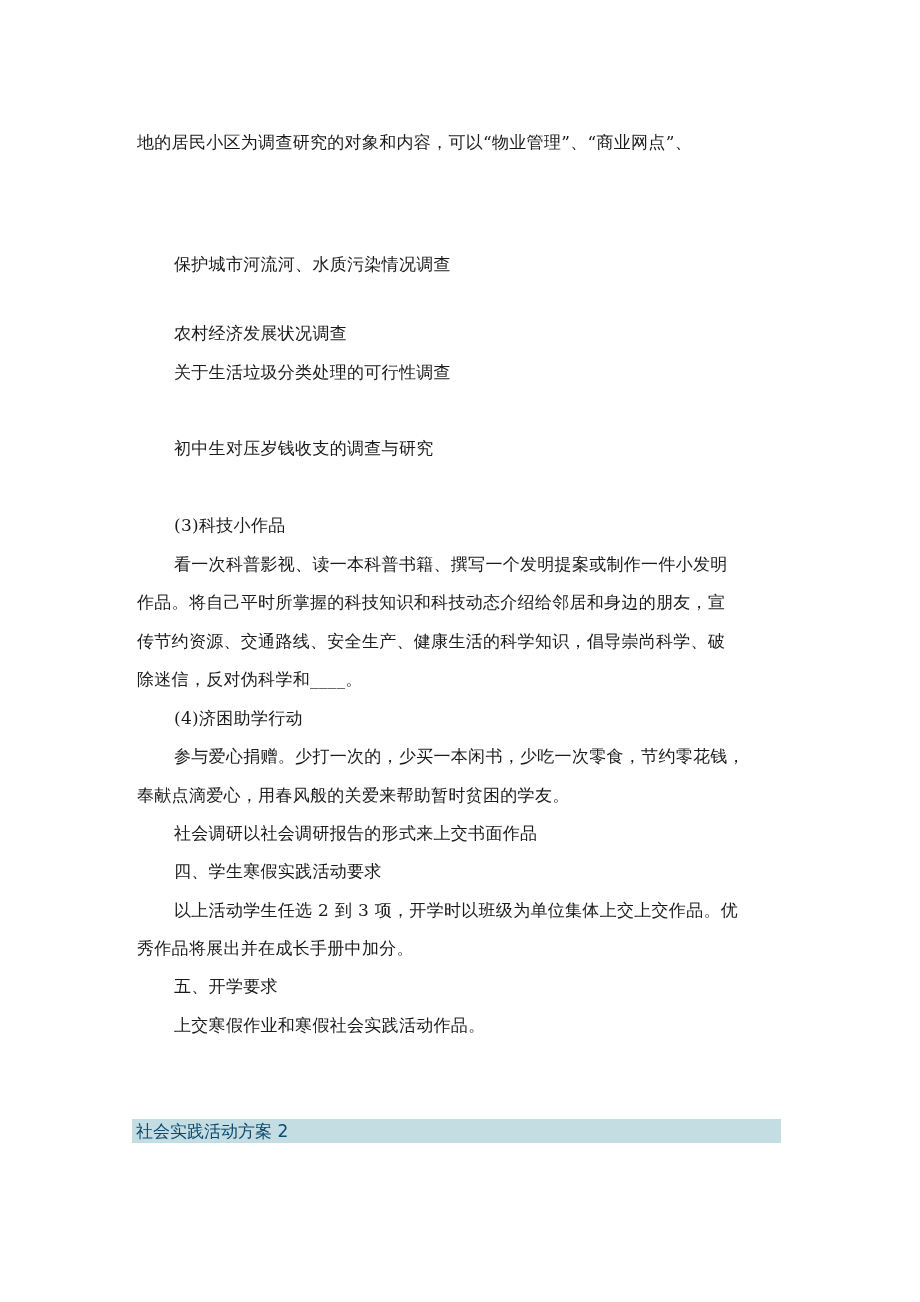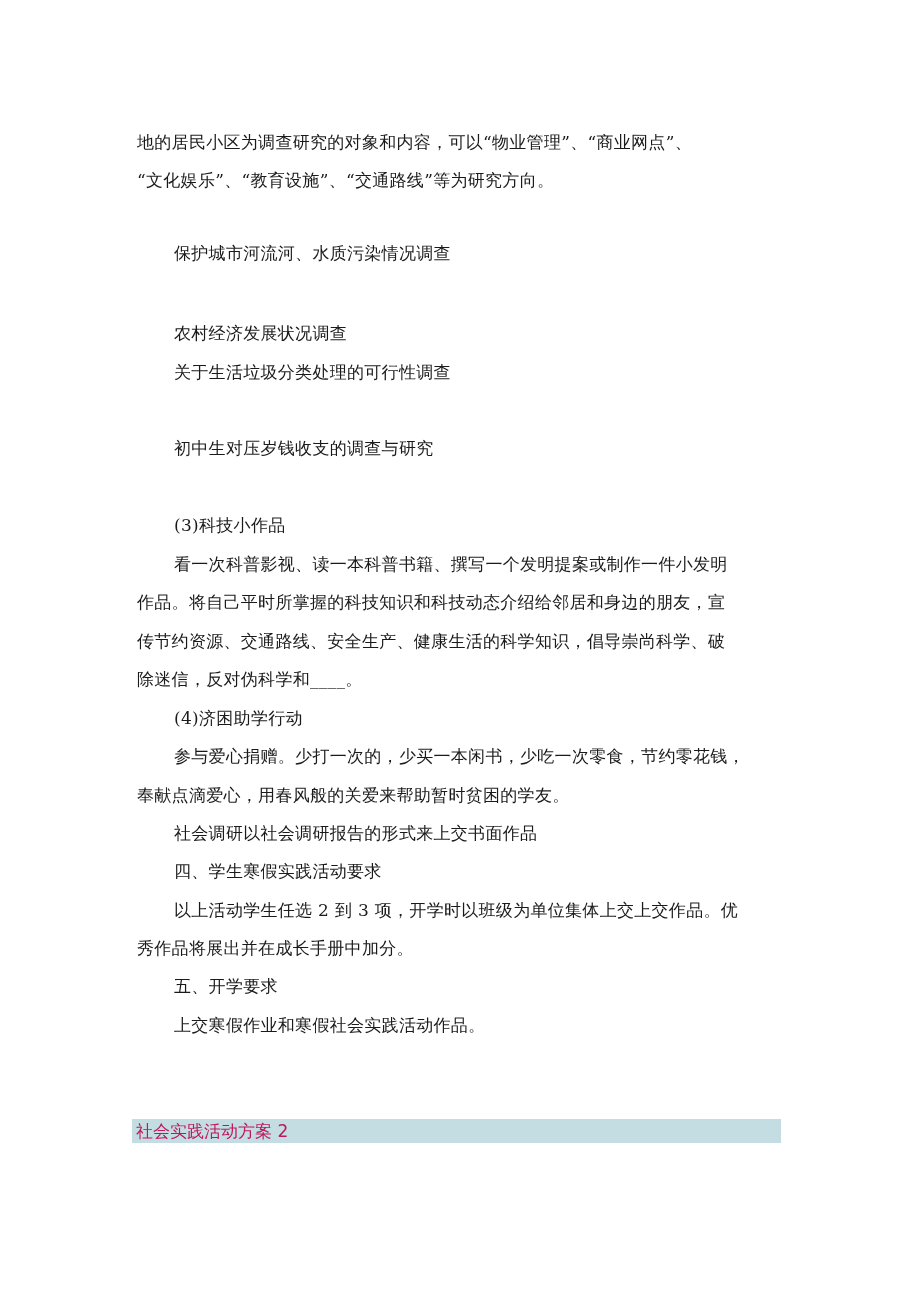--- a/index.html
+++ b/index.html
@@ -41,35 +41,34 @@
       width: 649px;
       height: 24px;
       background: #c4dde2;
     }
     .heading-text {
       position: absolute;
       left: 4px;
       top: 0;
       font-size: 17px;
       line-height: 24px;
-      color: #be185d;
+      color: #0c4a6e;
       font-family: "DejaVu Sans", "Liberation Sans", sans-serif;
       white-space: nowrap;
     }
   </style>
 </head>
 <body>
 
 <div class="page">
 
   <div class="line" style="top:130px">地的居民小区为调查研究的对象和内容，可以“物业管理”、“商业网点”、</div>
-  <div class="line" style="top:168px">“文化娱乐”、“教育设施”、“交通路线”等为研究方向。</div>
 
 
-  <div class="line indent" style="top:241px">保护城市河流河、水质污染情况调查</div>
+  <div class="line indent" style="top:252px">保护城市河流河、水质污染情况调查</div>
   <div class="line indent" style="top:321px">农村经济发展状况调查</div>
   <div class="line indent" style="top:360px">关于生活垃圾分类处理的可行性调查</div>
   <div class="line indent" style="top:436px">初中生对压岁钱收支的调查与研究</div>
 
   <div class="line indent" style="top:513px">(3)科技小作品</div>
 
   <div class="line indent" style="top:552px">看一次科普影视、读一本科普书籍、撰写一个发明提案或制作一件小发明</div>
   <div class="line" style="top:590px">作品。将自己平时所掌握的科技知识和科技动态介绍给邻居和身边的朋友，宣</div>
   <div class="line" style="top:629px">传节约资源、交通路线、安全生产、健康生活的科学知识，倡导崇尚科学、破</div>
   <div class="line" style="top:667px">除迷信，反对伪科学和____。</div>

